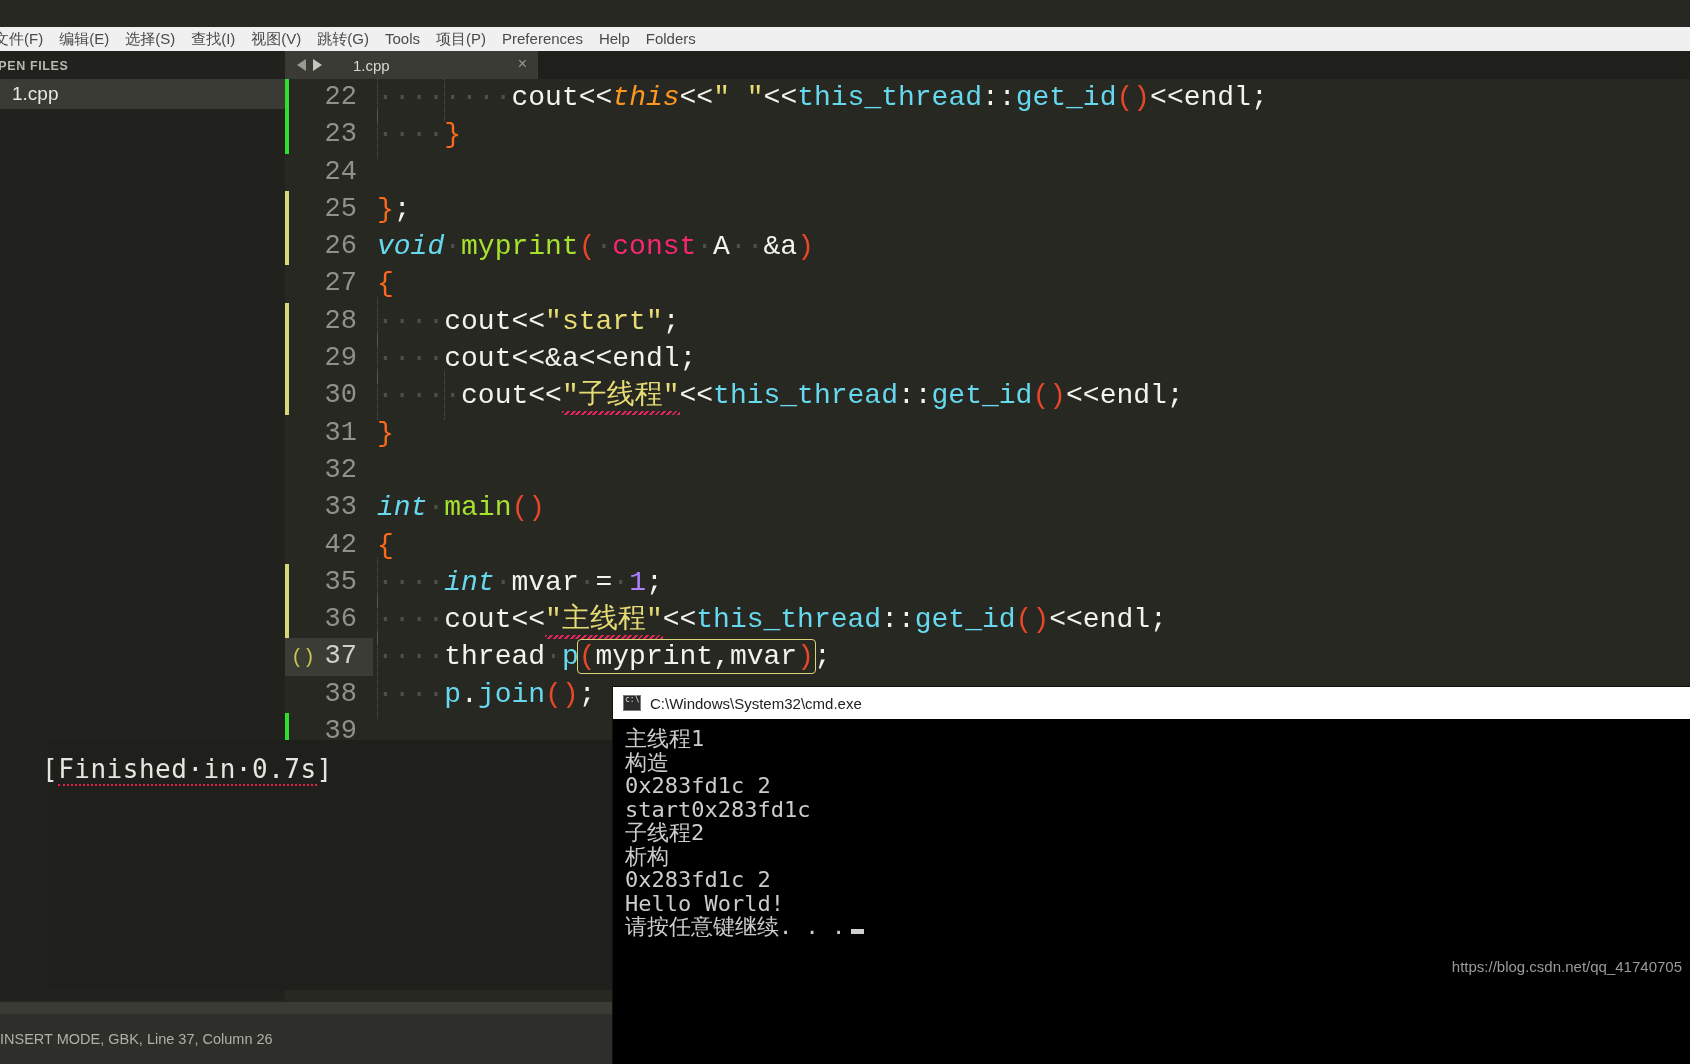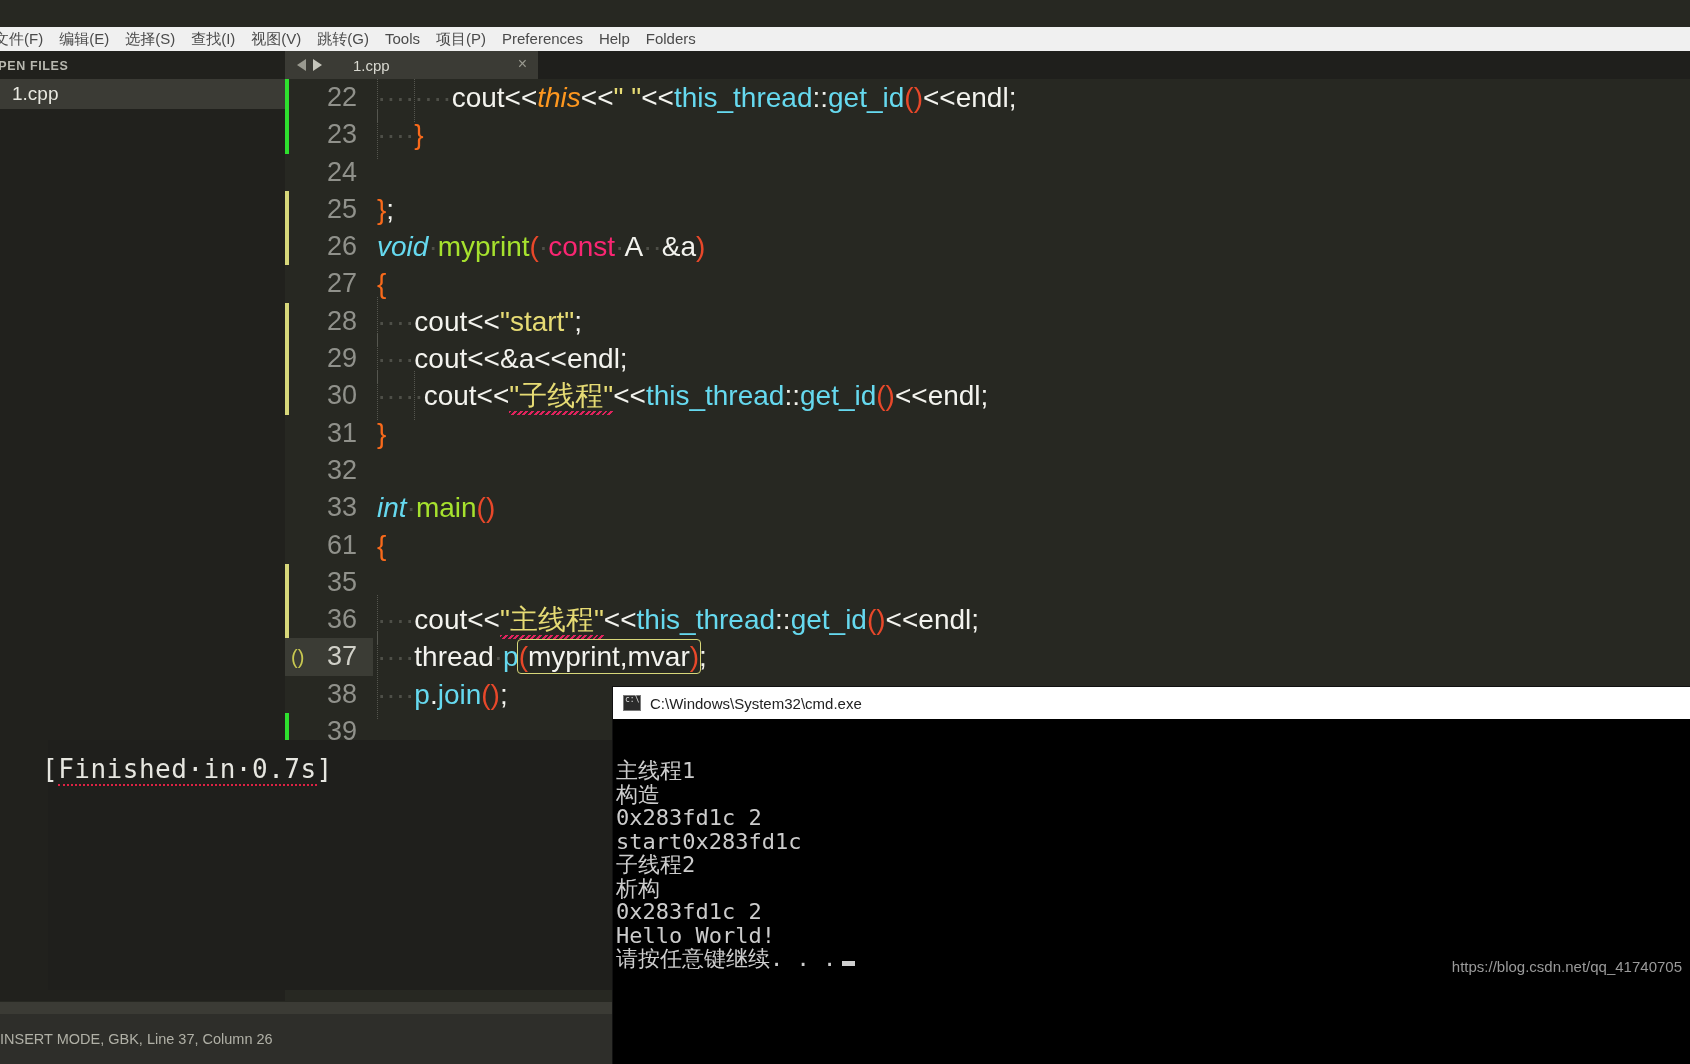--- a/index.html
+++ b/index.html
@@ -96,21 +96,21 @@
     position: absolute; right: 11px; top: 5px; color: #9a9a90; font-size: 16px;
     line-height: 16px;
   }
 
   .editor {
     position: absolute; left: 285px; top: 79px; width: 1405px; height: 923px;
     background: #272822; overflow: hidden;
   }
   .code {
     position: relative;
-    font-family: Liberation Sans, sans-serif;
+    font-family: Liberation Mono, monospace;
     font-size: 28px; line-height: 37.3px;
   }
   .ln-row { position: relative; display: flex; height: 37.3px; align-items: center; }
   .ln-marker {
     position: absolute; left: 0; top: 0; width: 4px; height: 37.3px;
   }
   .gutter {
     width: 88px; flex: 0 0 88px; text-align: right; padding-right: 16px;
     color: #90918b; font-size: 27px; position: relative;
   }
@@ -160,23 +160,23 @@
   .cmd-icon {
     width: 18px; height: 16px; background: #2b2b2b; border: 1px solid #7a7a7a;
     position: relative; flex: 0 0 18px;
   }
   .cmd-icon::before {
     content: "c:\\"; position: absolute; left: 1px; top: -1px;
     font-family: "DejaVu Sans Mono", monospace; font-size: 8px; color: #dcdcdc;
   }
   .cmd-title-text { font-size: 15px; color: #222; white-space: nowrap; }
   .cmd-body {
-    padding: 8px 0 0 3px;
+    padding: 8px 0 0 12px;
     font-family: "DejaVu Sans Mono", monospace;
-    font-size: 22px; line-height: 23.5px; color: #cccccc; margin-top: 32px;
+    font-size: 22px; line-height: 23.5px; color: #cccccc;
   }
   .cmd-line { white-space: pre; height: 23.5px; }
   .cursor-block {
     display: inline-block; width: 13px; height: 5px; background: #cfcfcf;
     vertical-align: baseline; margin-left: 6px;
   }
 
   .watermark {
     position: absolute; right: 8px; top: 958px;
     font-size: 15px; color: #9a9a9a; white-space: nowrap;
@@ -272,26 +272,27 @@
         </div>
         <div class="ln-row">
           <div class="gutter">32</div>
           <div class="codetext"></div>
         </div>
         <div class="ln-row">
           <div class="gutter">33</div>
           <div class="codetext"><span class="c-kw">int</span><span class="c-dot">·</span><span class="c-fn">main</span><span class="c-paren">(</span><span class="c-paren">)</span></div>
         </div>
         <div class="ln-row">
-          <div class="gutter">61</div>
+          <div class="gutter">42</div>
           <div class="codetext"><span class="c-paren2">{</span></div>
         </div>
         <div class="ln-row">
           <span class="ln-marker editor-accent-yellow"></span>
           <div class="gutter">35</div>
+          <div class="codetext"><span class="c-dot ind">·</span><span class="c-dot">·</span><span class="c-dot">·</span><span class="c-dot">·</span><span class="c-kw">int</span><span class="c-dot">·</span><span class="c-plain">mvar</span><span class="c-dot">·</span><span class="c-plain">=</span><span class="c-dot">·</span><span class="c-num">1</span><span class="c-plain">;</span></div>
         </div>
         <div class="ln-row">
           <span class="ln-marker editor-accent-yellow"></span>
           <div class="gutter">36</div>
           <div class="codetext"><span class="c-dot ind">·</span><span class="c-dot">·</span><span class="c-dot">·</span><span class="c-dot">·</span><span class="c-plain">cout</span><span class="c-plain">&lt;&lt;</span><span class="c-str squig">"主线程"</span><span class="c-plain">&lt;&lt;</span><span class="c-ns">this_thread</span><span class="c-plain">::</span><span class="c-ns">get_id</span><span class="c-paren">(</span><span class="c-paren">)</span><span class="c-plain">&lt;&lt;</span><span class="c-plain">endl</span><span class="c-plain">;</span></div>
         </div>
         <div class="ln-row row-active">
           <span class="ln-marker editor-accent-yellow"></span>
           <div class="gutter"><span class="fold">()</span>37</div>
           <div class="codetext"><span class="c-dot ind">·</span><span class="c-dot">·</span><span class="c-dot">·</span><span class="c-dot">·</span><span class="c-plain">thread</span><span class="c-dot">·</span><span class="c-ns">p</span><span class="bracket-box"><span class="c-paren">(</span><span class="c-plain">myprint</span><span class="c-plain">,</span><span class="c-plain">mvar</span><span class="c-paren">)</span></span><span class="c-plain">;</span></div>

